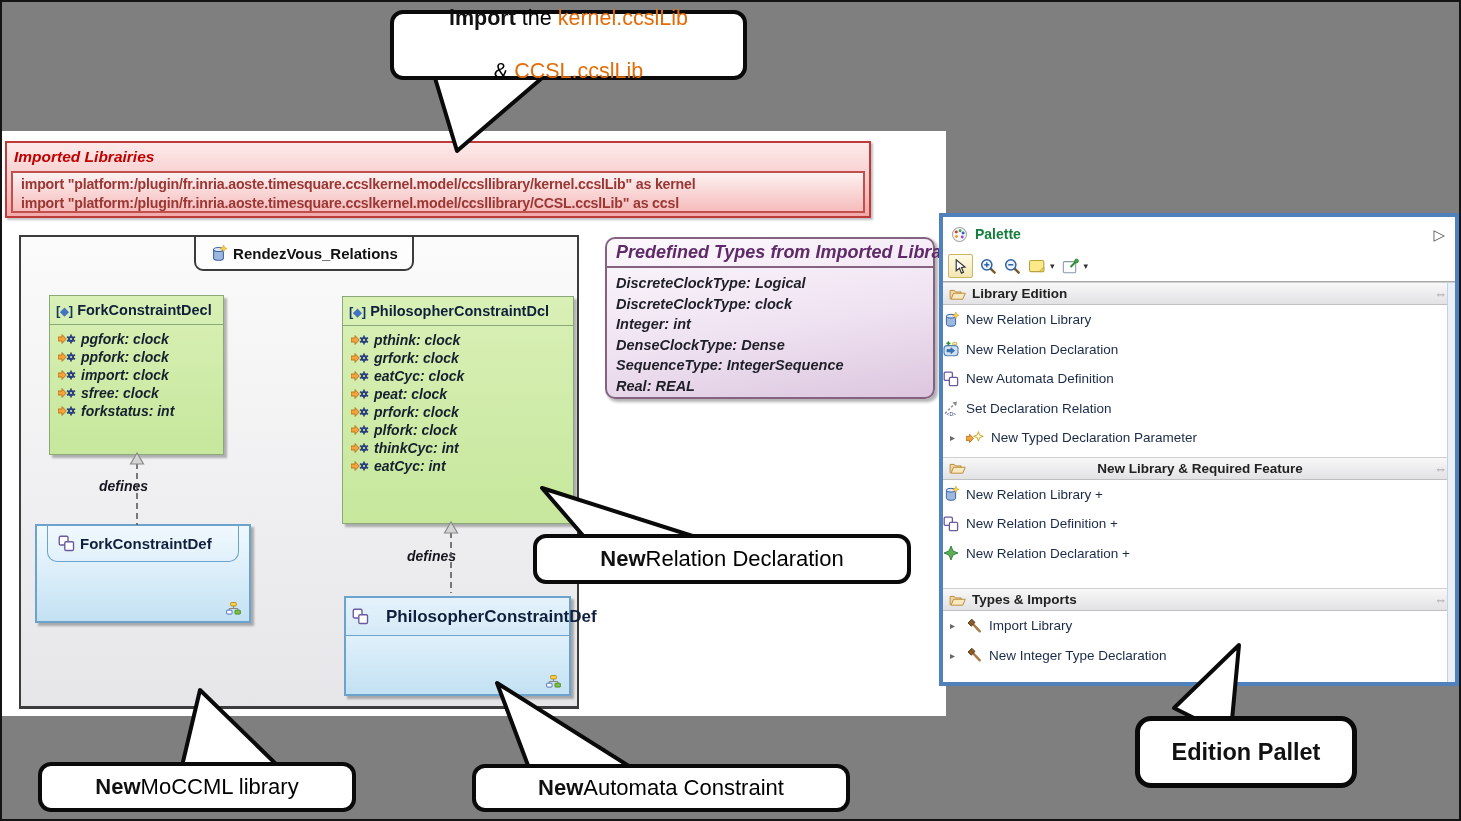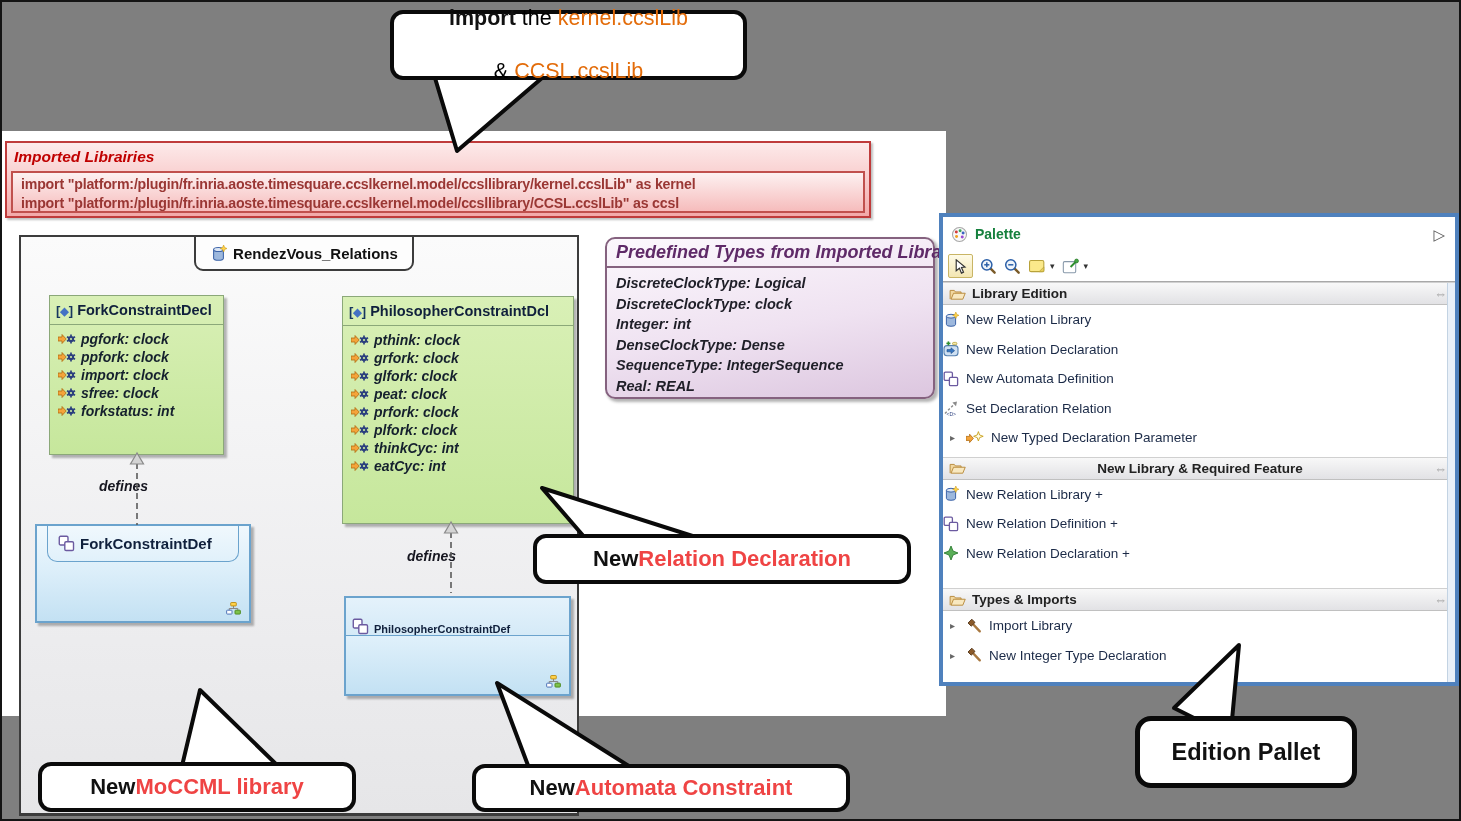--- a/index.html
+++ b/index.html
@@ -15,42 +15,42 @@
   .imported{left:3px;top:139px;width:866px;height:77px;z-index:10;
     border:2px solid #bf3b3b;background:linear-gradient(180deg,#fdeaea 0%,#f8c9c9 55%,#f2a9a9 100%);
     box-shadow:2px 2px 2px rgba(0,0,0,.25);}
   .imported-title{height:27px;display:flex;align-items:center;padding-left:7px;
     font-style:italic;font-weight:700;font-size:15.5px;color:#c00000;}
   .imported-body{margin:1px 4px 0 4px;border:2px solid #c0504d;height:42px;
     background:linear-gradient(180deg,#fdf1f1 0%,#f6bcbc 100%);padding:2px 8px 0 8px;}
   .import-line{font-weight:700;font-size:14.2px;color:#9a3734;line-height:19px;white-space:nowrap;letter-spacing:-.2px;}
 
   
-  .diagram{left:17px;top:233px;width:560px;height:581px;z-index:10;
+  .diagram{left:17px;top:233px;width:560px;height:474px;z-index:10;
     border:2px solid #3c3c3c;border-bottom-width:3px;
     background:linear-gradient(180deg,#fbfbfb 0%,#ececee 70%,#e6e6e8 100%);padding-left:32px;}
   .dg-tab{position:absolute;left:173px;top:-2px;width:220px;height:36px;background:#fdfdfd;
     border:2px solid #3c3c3c;border-radius:0 0 9px 9px;display:flex;align-items:center;justify-content:center;gap:6px;
     font-size:15px;font-weight:600;color:#111;}
   .decl{position:absolute;background:linear-gradient(180deg,#d9f0b6 0%,#c6e79c 100%);
     border:1px solid #8ba879;box-shadow:2.5px 2.5px 2px rgba(0,0,0,.28);}
   .decl-title{height:29px;border-bottom:1px solid #8ba879;display:flex;align-items:center;padding-left:6px;gap:4px;
     font-weight:700;font-size:14.5px;color:#10203c;white-space:nowrap;overflow:hidden;}
   .stereo{font-weight:700;color:#17375e;font-size:13px;}
   .stereo .dia{color:#4472c4;font-size:11px;}
   .attr{display:flex;align-items:center;padding:1px 0 1px 8px;gap:5px;
     font-style:italic;font-weight:700;font-size:14px;color:#15202e;white-space:nowrap;}
   .decl-body{padding-top:5px;}
   .defbox{position:absolute;background:linear-gradient(180deg,#f0f8fd 0%,#ddeffa 45%,#c3e1f3 100%);
     border:2px solid #6ba3cd;box-shadow:2.5px 2.5px 2px rgba(0,0,0,.28);}
   .defbox .tab-title{margin:0 10px;border:1.5px solid #6ba3cd;border-top:none;border-radius:0 0 10px 10px;
     height:36px;display:flex;align-items:center;gap:5px;padding-left:10px;
     font-weight:700;font-size:15px;color:#10203c;white-space:nowrap;}
-  .defbox .flat-title{height:38px;border-bottom:1.5px solid #6ba3cd;display:flex;align-items:flex-end;gap:5px;
-    padding-left:6px;font-weight:700;font-size:11px;color:#10203c;white-space:nowrap;background:linear-gradient(180deg,#e4f2fb,#d5eaf7);}
+  .defbox .flat-title{height:38px;border-bottom:1.5px solid #6ba3cd;display:flex;align-items:center;gap:17px;
+    padding-left:6px;font-weight:700;font-size:17px;color:#10203c;white-space:nowrap;background:linear-gradient(180deg,#e4f2fb,#d5eaf7);}
   .org-ic{position:absolute;right:8px;bottom:6px;}
   .defines-lbl{position:absolute;font-style:italic;font-weight:600;font-size:14px;color:#15151f;z-index:12;}
 
   
   .predef{left:603px;top:235px;width:330px;height:162px;z-index:10;border:2px solid #85627f;border-radius:10px;
     background:linear-gradient(170deg,#fcf8fd 0%,#efe2f1 55%,#dcc6df 100%);box-shadow:2.5px 2.5px 3px rgba(0,0,0,.3);}
   .predef-title{height:29px;display:flex;align-items:center;padding-left:9px;border-bottom:2px solid #85627f;
     font-style:italic;font-weight:700;font-size:18px;color:#5f2a68;white-space:nowrap;}
   .predef-body{padding:5px 0 0 9px;}
   .predef-item{font-style:italic;font-weight:600;font-size:14.5px;color:#1f1f28;line-height:20.5px;white-space:nowrap;}
@@ -76,21 +76,21 @@
 
   
   .callout{background:#fff;border:4px solid #0a0a0a;border-radius:13px;z-index:60;
     display:flex;align-items:center;justify-content:center;white-space:nowrap;}
   .co-top{left:388px;top:8px;width:357px;height:70px;flex-direction:column;line-height:29px;font-size:21.5px;gap:24px;}
   .co-reldecl{left:531px;top:532px;width:378px;height:50px;font-size:22px;}
   .co-moccml{left:36px;top:760px;width:318px;height:50px;font-size:22px;}
   .co-automata{left:470px;top:762px;width:378px;height:48px;font-size:22px;}
   .co-edition{left:1133px;top:714px;width:222px;height:72px;font-size:23.5px;border-width:5px;border-radius:16px;}
   .b{font-weight:700;color:#111;}
-  .teal{font-weight:700;color:#ef4444;text-align:center;}
+  .teal{font-weight:400;color:#000000;text-align:center;}
   .orange{color:#e36c0a;}
 
   .overlay{position:absolute;left:0;top:0;z-index:50;pointer-events:none;}
   .ic{flex:none;}
 </style>
 </head>
 <body>
 
 <svg width="0" height="0" style="position:absolute">
   <defs>
@@ -257,21 +257,21 @@
         <div class="attr">
             <svg class="ic" width="18" height="12">
               <use href="#ic-attr"></use>
             </svg>
             <span>grfork: clock</span>
           </div>
         <div class="attr">
             <svg class="ic" width="18" height="12">
               <use href="#ic-attr"></use>
             </svg>
-            <span>glfork: clock</span>
+            <span>eatCyc: clock</span>
           </div>
         <div class="attr">
             <svg class="ic" width="18" height="12">
               <use href="#ic-attr"></use>
             </svg>
             <span>peat: clock</span>
           </div>
         <div class="attr">
             <svg class="ic" width="18" height="12">
               <use href="#ic-attr"></use>

